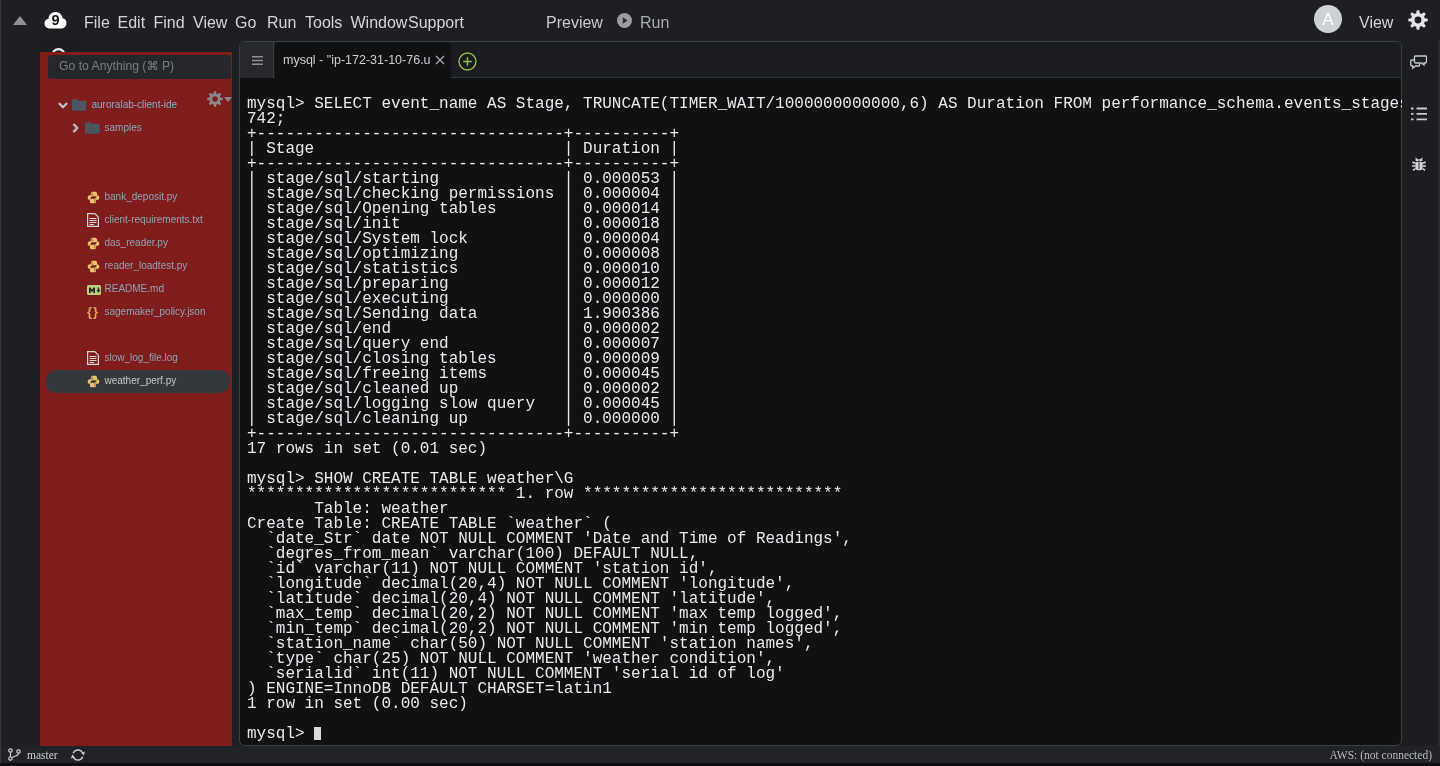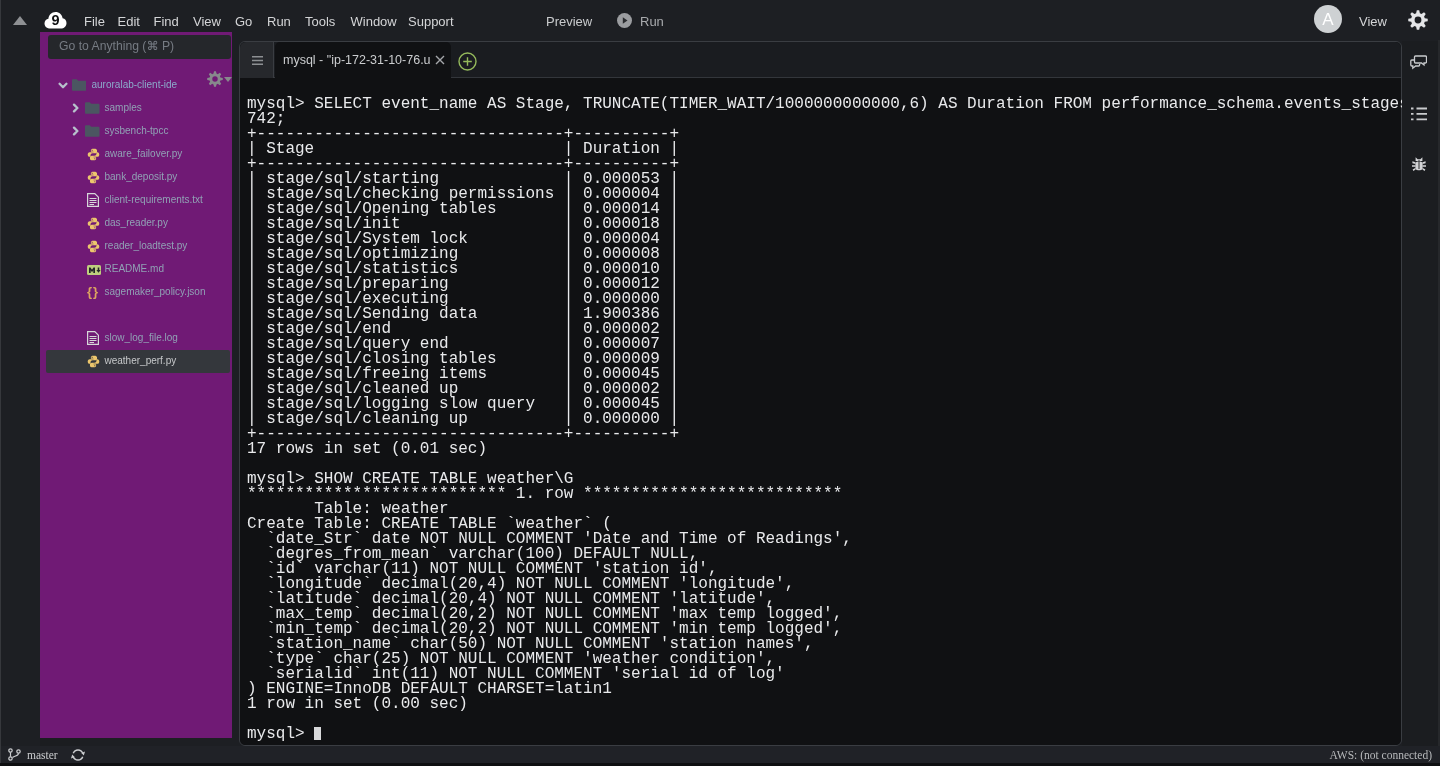--- a/index.html
+++ b/index.html
@@ -1,25 +1,25 @@
 <!DOCTYPE html>
 <html><head>
 <meta charset="utf-8">
 <style>
 * { margin:0; padding:0; box-sizing:border-box; }
 html,body { width:1440px; height:766px; overflow:hidden; background:#1d1f23; font-family:"Liberation Sans", sans-serif; }
 .abs { position:absolute;font-family:Liberation Serif, serif; }
 #menubar { position:absolute; left:0; top:0; width:1440px; height:40px; background:#1d1f23; }
-#menubar .mitem { position:absolute; top:14px; font-size:13px; color:#d4d5d7; }
+#menubar .mitem { position:absolute; top:14px; font-size:16px; color:#d4d5d7; }
 #leftrail { position:absolute; left:0; top:40px; width:40px; height:706px; background:#1b1d20;margin-left:40px; }
-#tree { position:absolute; left:40px; top:32px; width:192px; height:706px; background:#701a75; }
+#tree { position:absolute; left:40px; top:52px; width:192px; height:706px; background:#7f1d1d; }
 #goto { position:absolute; left:8px; top:3px; width:183px; height:23.5px; background:#25272b; border-radius:3px; color:#767b83; font-size:12.2px; line-height:23.5px; padding-left:11px; }
 .trow { position:absolute; left:0; width:192px; height:23px; }
 .trow .lbl { position:absolute; top:5px; font-size:10px; color:#91a2b5; white-space:nowrap; }
-.sel { background:#34373c; left:6px !important; width:184px !important; border-radius:2px; }
+.sel { background:#34373c; left:6px !important; width:184px !important; border-radius:10px; }
 #panel { position:absolute; left:239px; top:41px; width:1163px; height:705px; border:1px solid #3a3d42; border-radius:6px; background:#101113; }
 #tabbar { position:absolute; left:0; top:0; width:1161px; height:36px; background:#1a1c20; border-radius:6px 6px 0 0; border-bottom:1px solid #33363b; }
 #hamb { position:absolute; left:0; top:0; width:34px; height:36px; background:#26282c; border-right:1px solid #3a3d42; border-radius:6px 0 0 0; }
 #tab { position:absolute; left:35px; top:0px; width:176px; height:37px; background:#101113; border-radius:5px 5px 0 0; }
 #tab .ttext { position:absolute; left:8px; top:11px; font-size:12.5px; color:#cbcdcf; white-space:nowrap; }
 #term { position:absolute; left:0; top:37px; width:1161px; height:666px; background:#101113; border-radius:0 0 6px 6px; }
 #tout { position:absolute; left:7px; top:18px; font-family:"Liberation Mono", monospace; font-size:16px; line-height:15px; color:#e9eaec; white-space:pre; }
 #rightrail { position:absolute; left:1402px; top:41px; width:38px; height:705px; background:#1b1d20; }
 #statusbar { position:absolute; left:0; top:746px; width:1440px; height:17px; background:#202227; }
 #statusbot { position:absolute; left:0; top:763px; width:1440px; height:3px; background:#0e0f11; }
@@ -90,38 +90,20 @@
       <span class="lbl" style="left:51.5px;color:#8caacb">auroralab-client-ide</span>
     </div>
 <div class="trow" style="top:64.5px">
       <svg class="ico" style="left:32px;top:6.5px" width="8" height="10" viewBox="0 0 8 10">
         <path d="M2 1.6 L5.4 5 L2 8.4" stroke="#b7c1cc" stroke-width="2.3" fill="none" stroke-linecap="round" stroke-linejoin="round"></path>
       </svg>
       <svg class="ico" style="left:45px;top:5.5px" width="14.5" height="12" viewBox="0 0 15 12">
         <path fill="#4b5661" d="M0 1.2 C0 0.5 0.5 0 1.2 0 H5 l1.3 1.6 H13.8 C14.5 1.6 15 2.1 15 2.8 V10.8 C15 11.5 14.5 12 13.8 12 H1.2 C0.5 12 0 11.5 0 10.8 Z"></path>
       </svg>
       <span class="lbl" style="left:64.5px">samples</span>
-    </div>
-<div class="trow" style="top:87.5px">
-      <svg class="ico" style="left:32px;top:6.5px" width="8" height="10" viewBox="0 0 8 10">
-        <path d="M2 1.6 L5.4 5 L2 8.4" stroke="#b7c1cc" stroke-width="2.3" fill="none" stroke-linecap="round" stroke-linejoin="round"></path>
-      </svg>
-      <svg class="ico" style="left:45px;top:5.5px" width="14.5" height="12" viewBox="0 0 15 12">
-        <path fill="#4b5661" d="M0 1.2 C0 0.5 0.5 0 1.2 0 H5 l1.3 1.6 H13.8 C14.5 1.6 15 2.1 15 2.8 V10.8 C15 11.5 14.5 12 13.8 12 H1.2 C0.5 12 0 11.5 0 10.8 Z"></path>
-      </svg>
-      <span class="lbl" style="left:64.5px">sysbench-tpcc</span>
-    </div>
-<div class="trow" style="top:110.5px">
-      <svg class="ico" style="left:47px;top:5px" width="13" height="13" viewBox="0 0 110 110">
-        <g fill="#ecc66d">
-          <path d="M54 6 C41 6 33 11 33 20 v11 h22 v4 H22 C12 35 6 43 6 55 c0 12 6 20 16 20 h8 V62 c0-10 8-17 18-17 h22 c8 0 15-6 15-14 V20 C85 11 75 6 63 6 Z M44 14 a5 5 0 1 1 0 10 a5 5 0 0 1 0-10 Z"></path>
-          <path d="M56 104 c13 0 21-5 21-14 V79 H55 v-4 h33 c10 0 16-8 16-20 c0-12-6-20-16-20 h-8 v13 c0 10-8 17-18 17 H40 c-8 0-15 6-15 14 v11 c0 9 10 14 21 14 Z M66 96 a5 5 0 1 1 0-10 a5 5 0 0 1 0 10 Z"></path>
-        </g>
-      </svg>
-      <span class="lbl" style="left:64.5px">aware_failover.py</span>
     </div>
 <div class="trow" style="top:133.5px">
       <svg class="ico" style="left:47px;top:5px" width="13" height="13" viewBox="0 0 110 110">
         <g fill="#ecc66d">
           <path d="M54 6 C41 6 33 11 33 20 v11 h22 v4 H22 C12 35 6 43 6 55 c0 12 6 20 16 20 h8 V62 c0-10 8-17 18-17 h22 c8 0 15-6 15-14 V20 C85 11 75 6 63 6 Z M44 14 a5 5 0 1 1 0 10 a5 5 0 0 1 0-10 Z"></path>
           <path d="M56 104 c13 0 21-5 21-14 V79 H55 v-4 h33 c10 0 16-8 16-20 c0-12-6-20-16-20 h-8 v13 c0 10-8 17-18 17 H40 c-8 0-15 6-15 14 v11 c0 9 10 14 21 14 Z M66 96 a5 5 0 1 1 0-10 a5 5 0 0 1 0 10 Z"></path>
         </g>
       </svg>
       <span class="lbl" style="left:64.5px">bank_deposit.py</span>
     </div>

